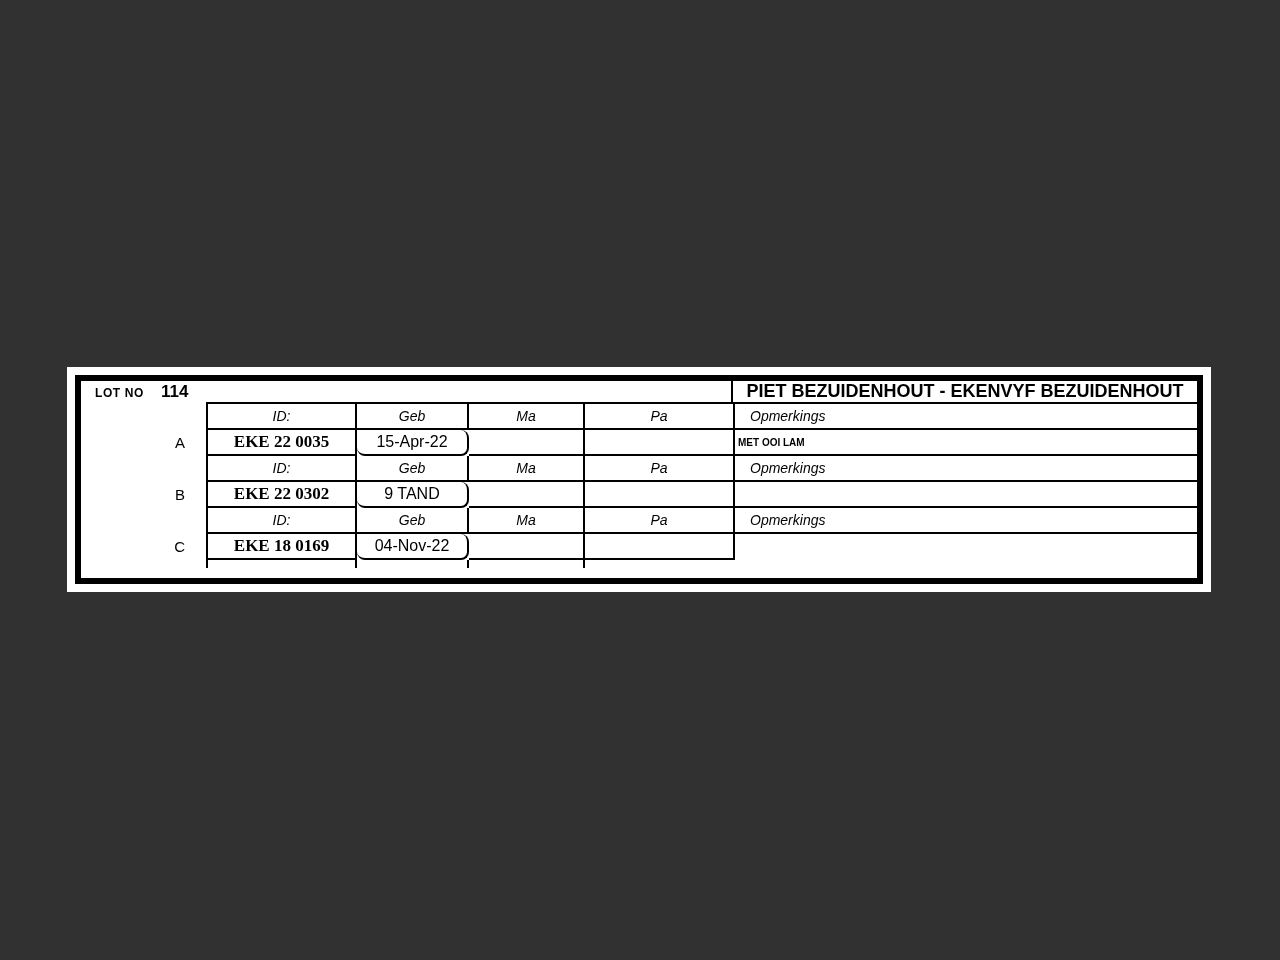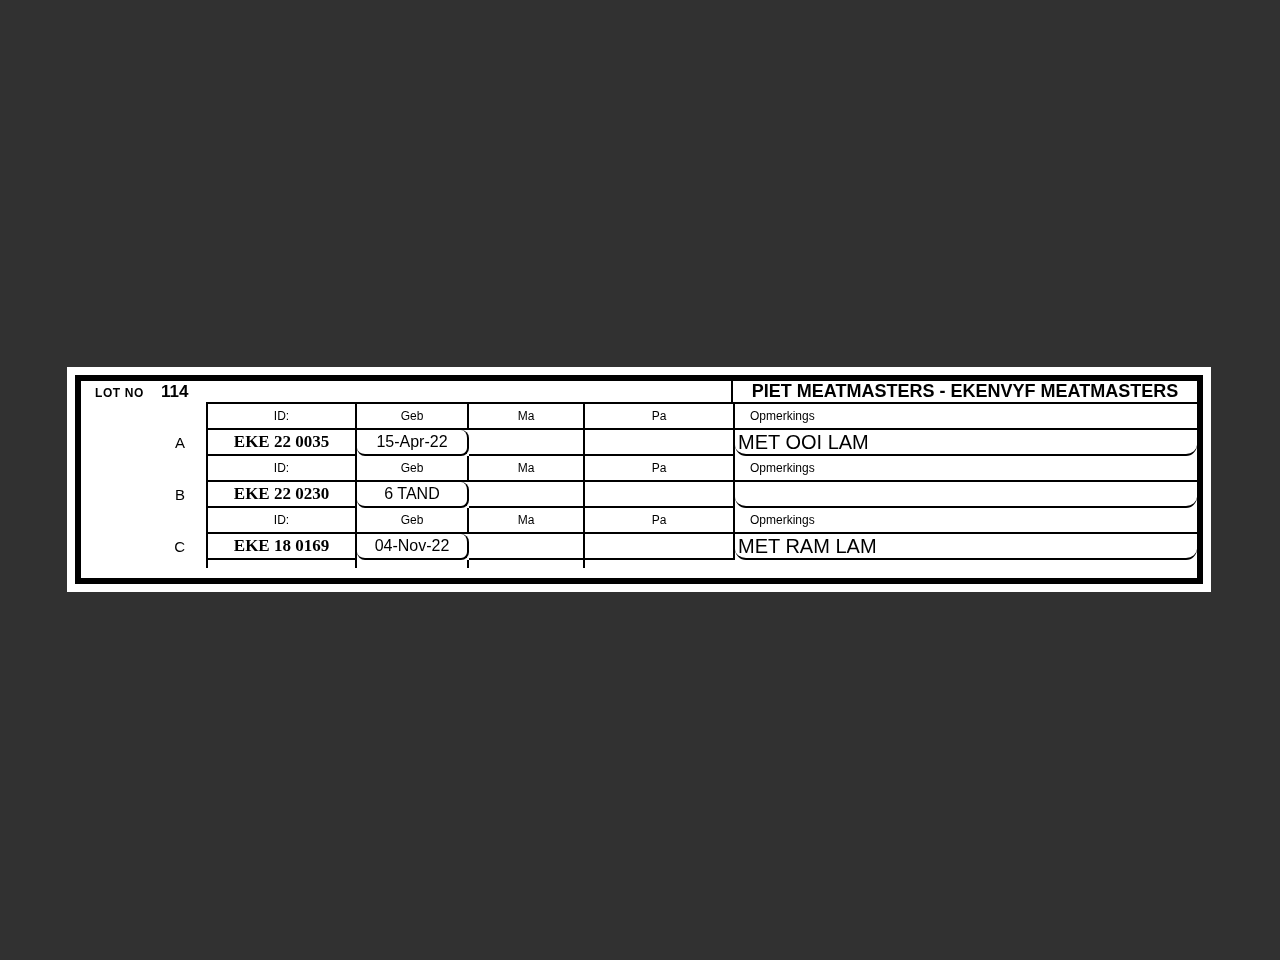--- a/index.html
+++ b/index.html
@@ -55,25 +55,25 @@
     grid-template-columns:149px 112px 116px 150px auto;
   }
   .cell{
     height:26px;box-sizing:border-box;
     border-bottom:2px solid var(--ink);
     border-right:2px solid var(--ink);
     display:flex;align-items:center;justify-content:center;
     overflow:hidden;white-space:nowrap;
   }
   .cell.last{border-right:none;}
-  .h{font-size:12px;}
+  .h{font-size:14px;font-style:italic;}
   .opm-h{justify-content:flex-start;padding-left:15px;}
   .id-d{font-size:17px;font-weight:bold;font-family:Liberation Serif, serif;}
   .geb-d{font-size:16px;border-radius:8px;}
-  .opm-d{justify-content:flex-start;padding-left:3px;font-size:20px;font-weight:normal;border-radius:11px;}
+  .opm-d{justify-content:flex-start;padding-left:3px;font-size:10px;font-weight:bold;}
   .rowletter{
     position:absolute;left:0;width:104px;height:26px;
     text-align:right;line-height:26px;font-size:15px;
   }
   .rl-a{top:49px;}
   .rl-b{top:101px;}
   .rl-c{top:153px;}
   .stub{
     position:absolute;top:179px;width:2px;height:8px;
     background:var(--ink);
@@ -85,21 +85,21 @@
 </style>
 </head>
 <body>
 
 <div class="card">
   <div class="frame">
     <div class="content">
 
       <span class="lotno">LOT NO</span>
       <span class="lotnum">114</span>
-      <div class="titlebox">PIET MEATMASTERS - EKENVYF MEATMASTERS</div>
+      <div class="titlebox">PIET BEZUIDENHOUT - EKENVYF BEZUIDENHOUT</div>
 
       <div class="grid">
 
         <div class="cell h">ID:</div>
         <div class="cell h">Geb</div>
         <div class="cell h">Ma</div>
         <div class="cell h">Pa</div>
         <div class="cell h opm-h last">Opmerkings</div>
 
         <div class="cell id-d">EKE 22 0035</div>
@@ -107,37 +107,36 @@
         <div class="cell"></div>
         <div class="cell"></div>
         <div class="cell opm-d last">MET OOI LAM</div>
 
         <div class="cell h">ID:</div>
         <div class="cell h">Geb</div>
         <div class="cell h">Ma</div>
         <div class="cell h">Pa</div>
         <div class="cell h opm-h last">Opmerkings</div>
 
-        <div class="cell id-d">EKE 22 0230</div>
-        <div class="cell geb-d">6 TAND</div>
+        <div class="cell id-d">EKE 22 0302</div>
+        <div class="cell geb-d">9 TAND</div>
         <div class="cell"></div>
         <div class="cell"></div>
         <div class="cell opm-d last"></div>
 
         <div class="cell h">ID:</div>
         <div class="cell h">Geb</div>
         <div class="cell h">Ma</div>
         <div class="cell h">Pa</div>
         <div class="cell h opm-h last">Opmerkings</div>
 
         <div class="cell id-d">EKE 18 0169</div>
         <div class="cell geb-d">04-Nov-22</div>
         <div class="cell"></div>
         <div class="cell"></div>
-        <div class="cell opm-d last">MET RAM LAM</div>
 
       </div>
 
       <div class="rowletter rl-a">A</div>
       <div class="rowletter rl-b">B</div>
       <div class="rowletter rl-c">C</div>
 
       <div class="stub stub-0"></div>
       <div class="stub stub-1"></div>
       <div class="stub stub-2"></div>

